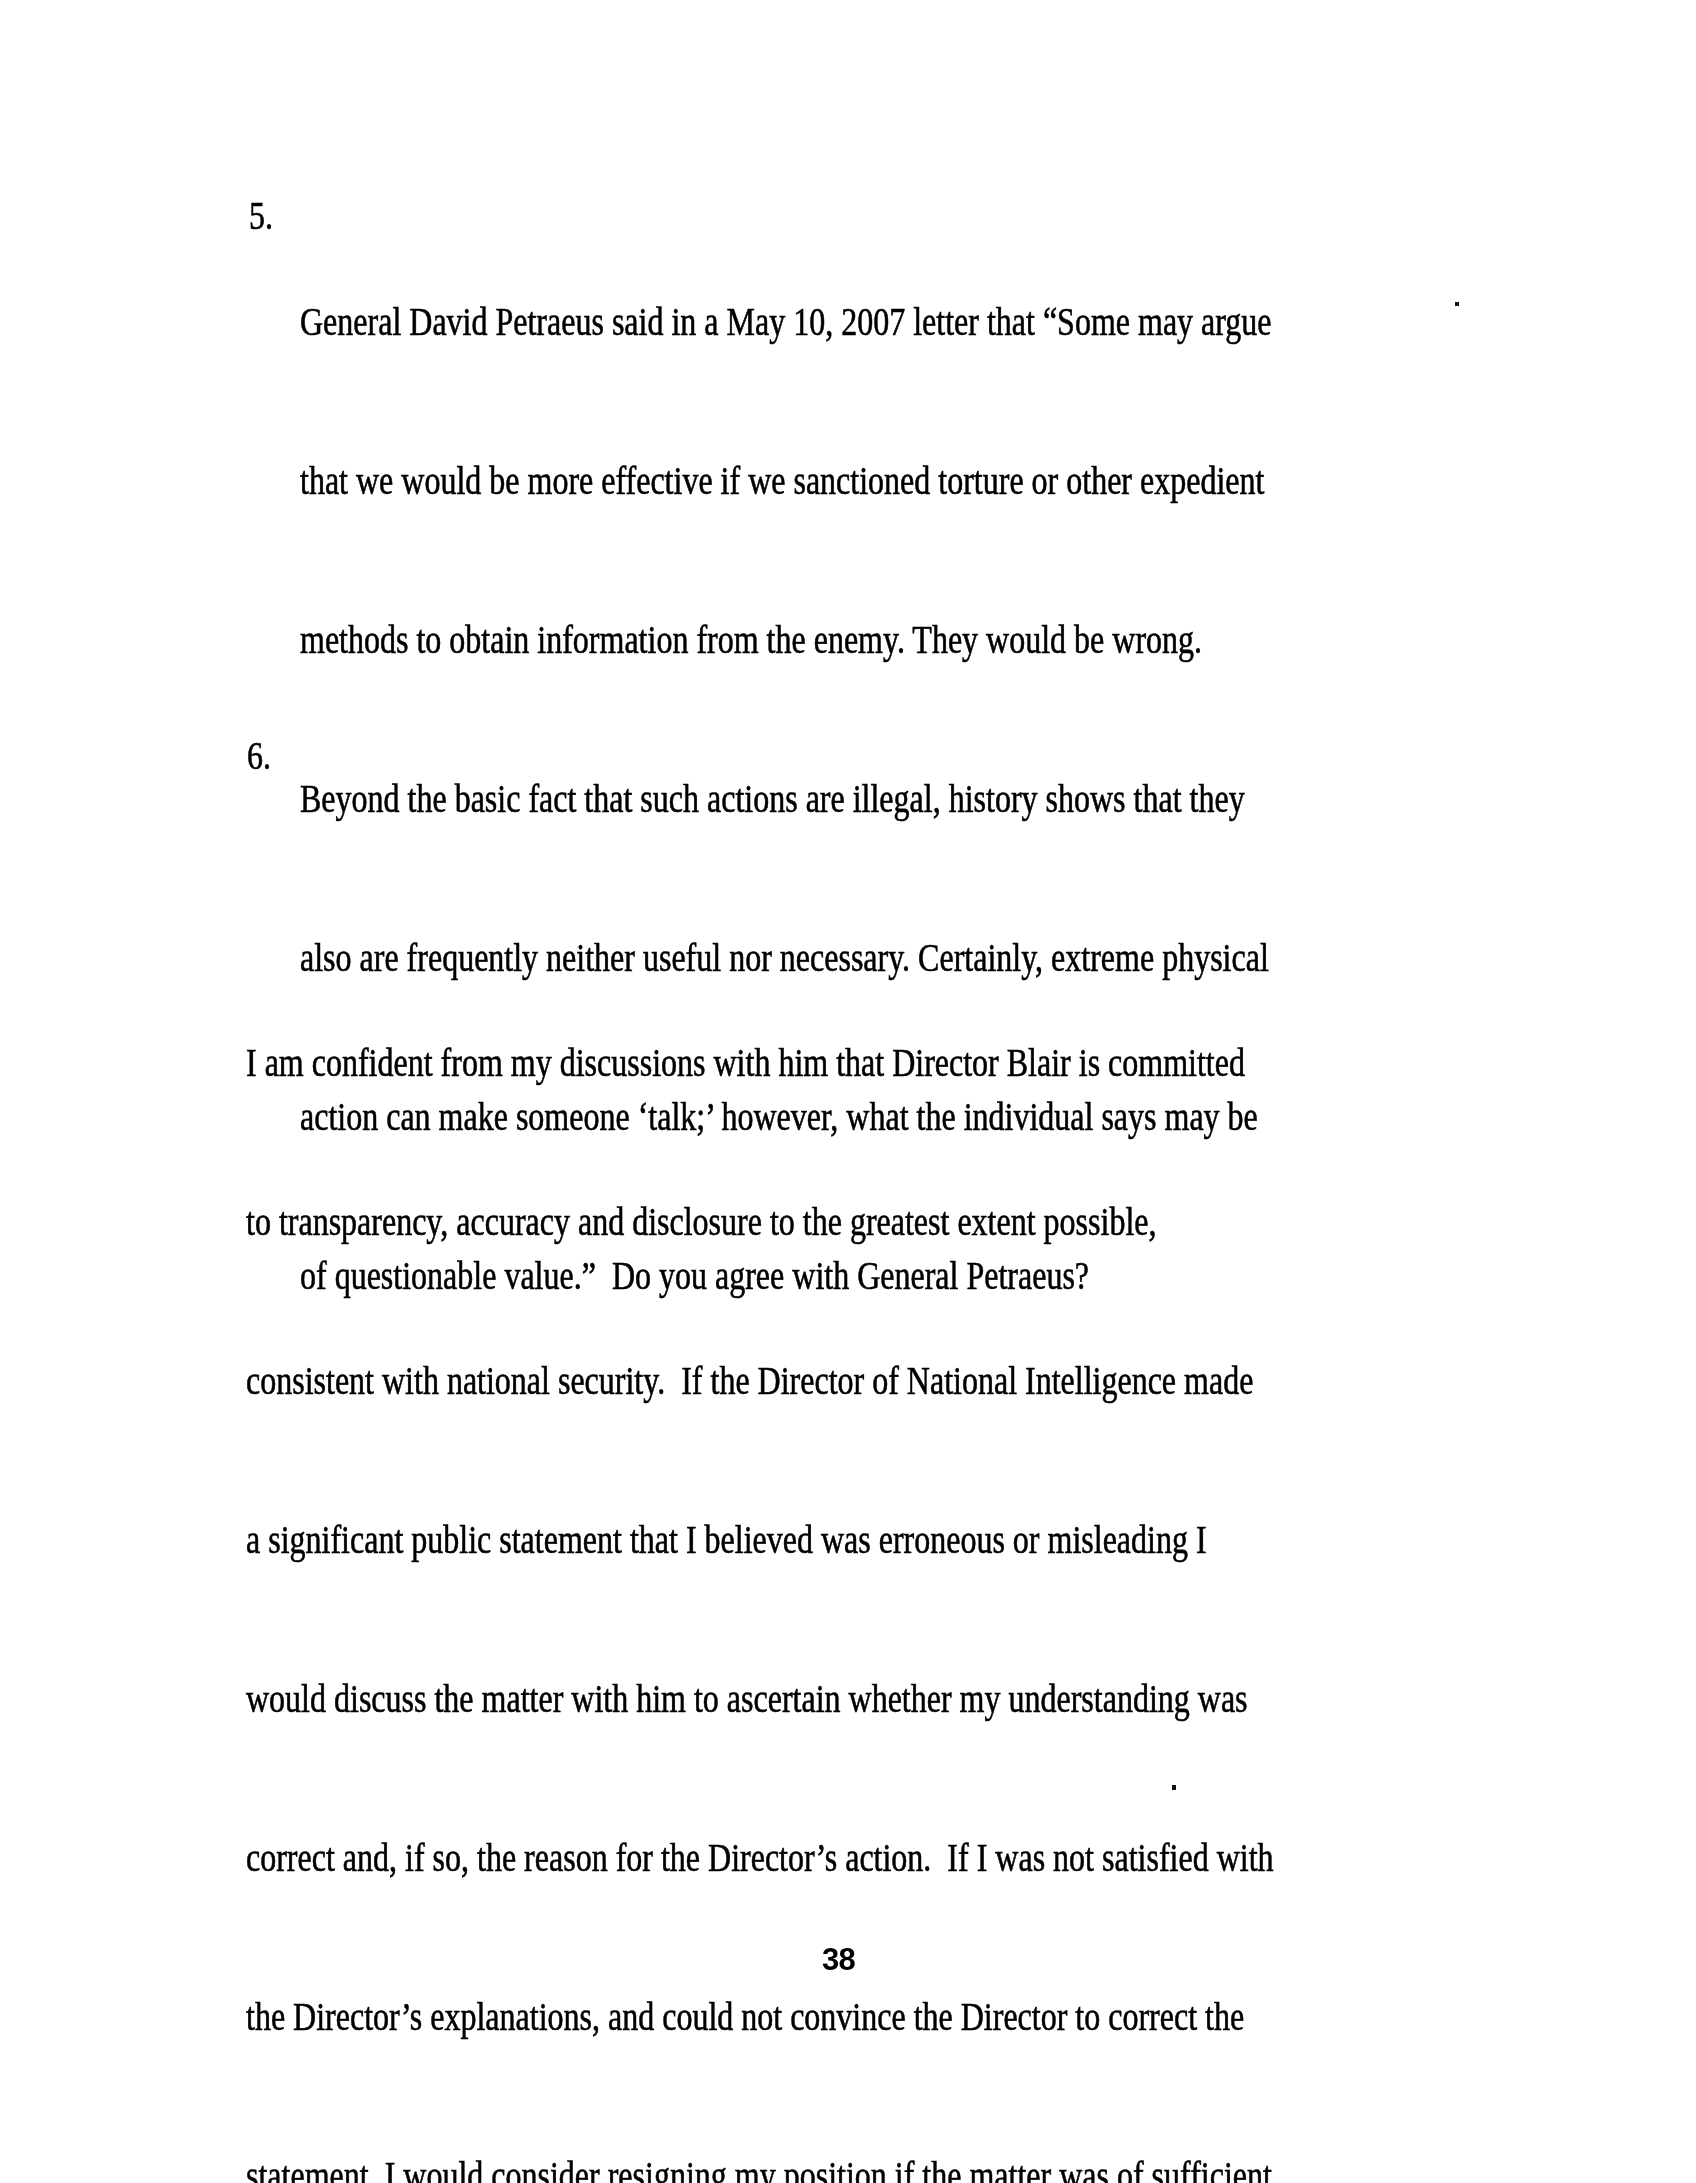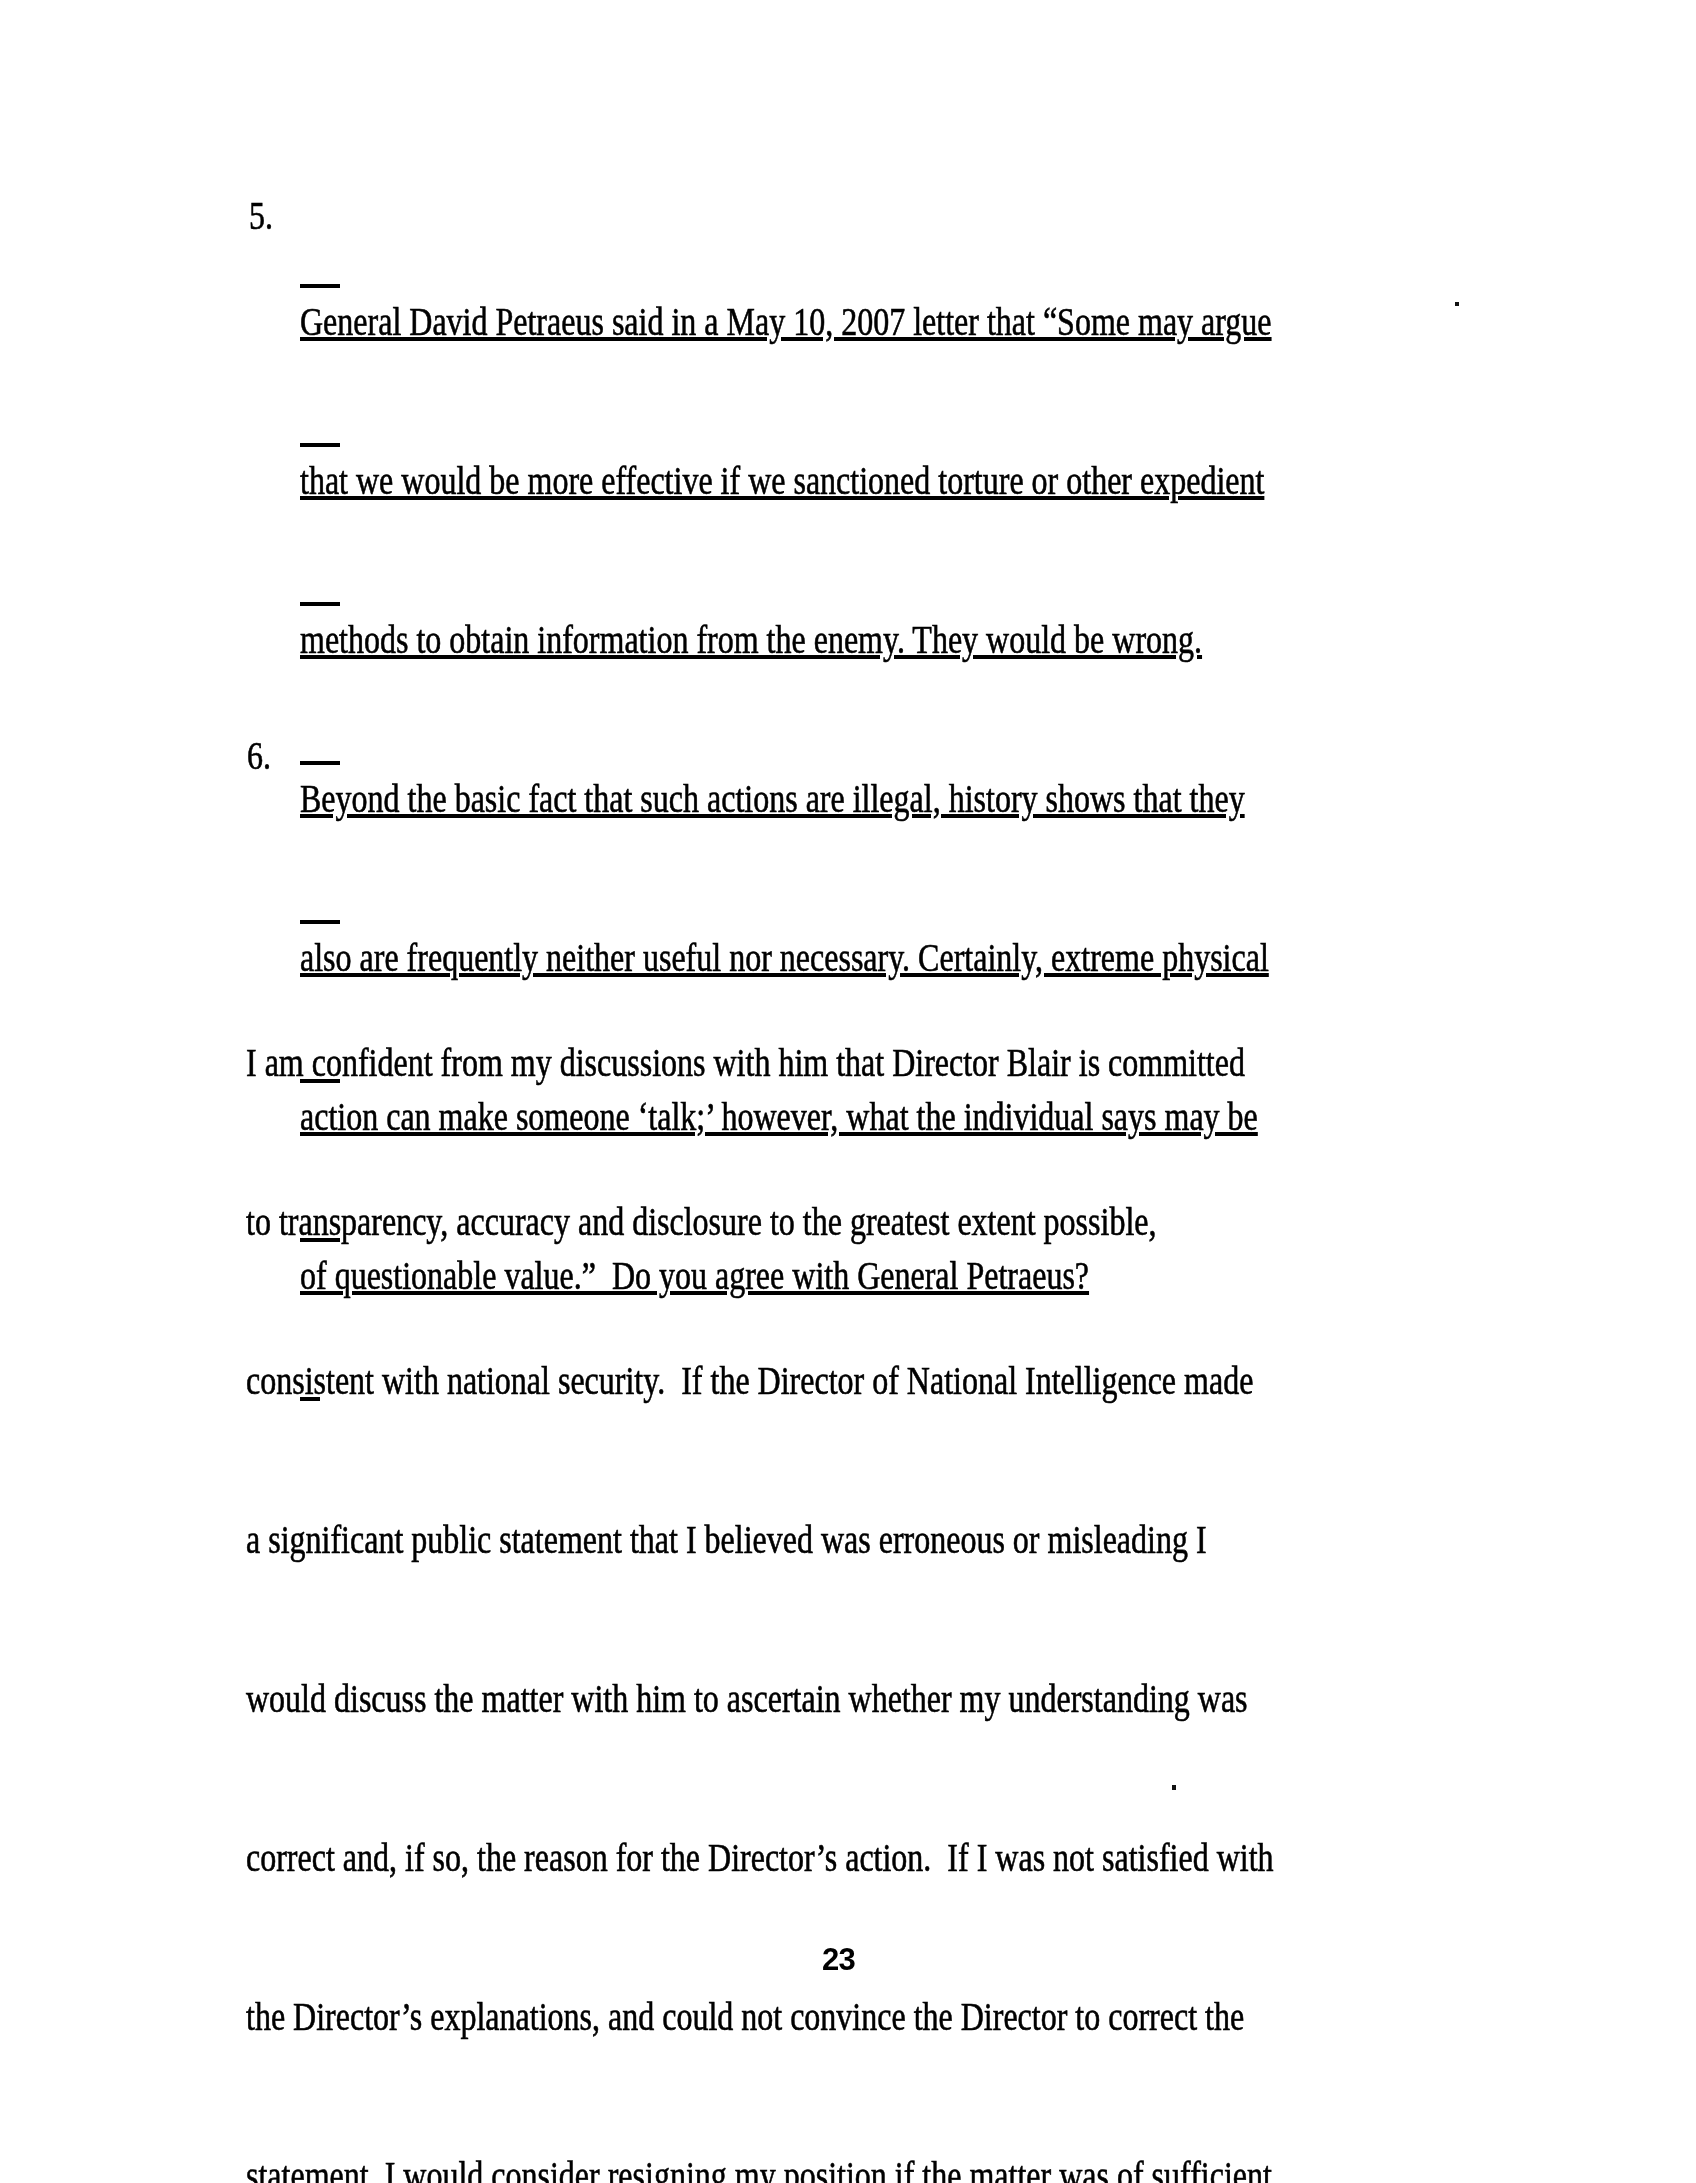--- a/index.html
+++ b/index.html
@@ -33,21 +33,21 @@
   }
   .list-number {
     position: absolute;
     font-size: 40px;
     line-height: 53px;
     -webkit-text-stroke: 0.6px #000;
     transform: scaleX(0.80);
     transform-origin: 0 50%;
     white-space: pre;
   }
-  #item5-lines { left: 300px; top: 189px; text-decoration: underline; }
+  #item5-lines { left: 300px; top: 189px; }
   #item5-num   { left: 249px; top: 189px; }
   #answer5     { left: 247px; top: 598px; }
   #item6-lines { left: 300px; top: 729px; }
   #item6-num   { left: 247px; top: 729px; }
   #answer6     { left: 246px; top: 930px; }
   #page-number {
     position: absolute;
     left: 822px;
     top: 1942px;
     font-family: "Liberation Sans", "DejaVu Sans", sans-serif;
@@ -88,19 +88,19 @@
     <div class="line">to transparency, accuracy and disclosure to the greatest extent possible,</div>
     <div class="line">consistent with national security.  If the Director of National Intelligence made</div>
     <div class="line">a significant public statement that I believed was erroneous or misleading I</div>
     <div class="line">would discuss the matter with him to ascertain whether my understanding was</div>
     <div class="line">correct and, if so, the reason for the Director’s action.  If I was not satisfied with</div>
     <div class="line">the Director’s explanations, and could not convince the Director to correct the</div>
     <div class="line">statement, I would consider resigning my position if the matter was of sufficient</div>
     
   </div>
 
-  <div id="page-number">23</div>
+  <div id="page-number">38</div>
 
   <div class="speck" id="speck-1"></div>
   <div class="speck" id="speck-2"></div>
 
 </div>
 
 
 </body></html>

